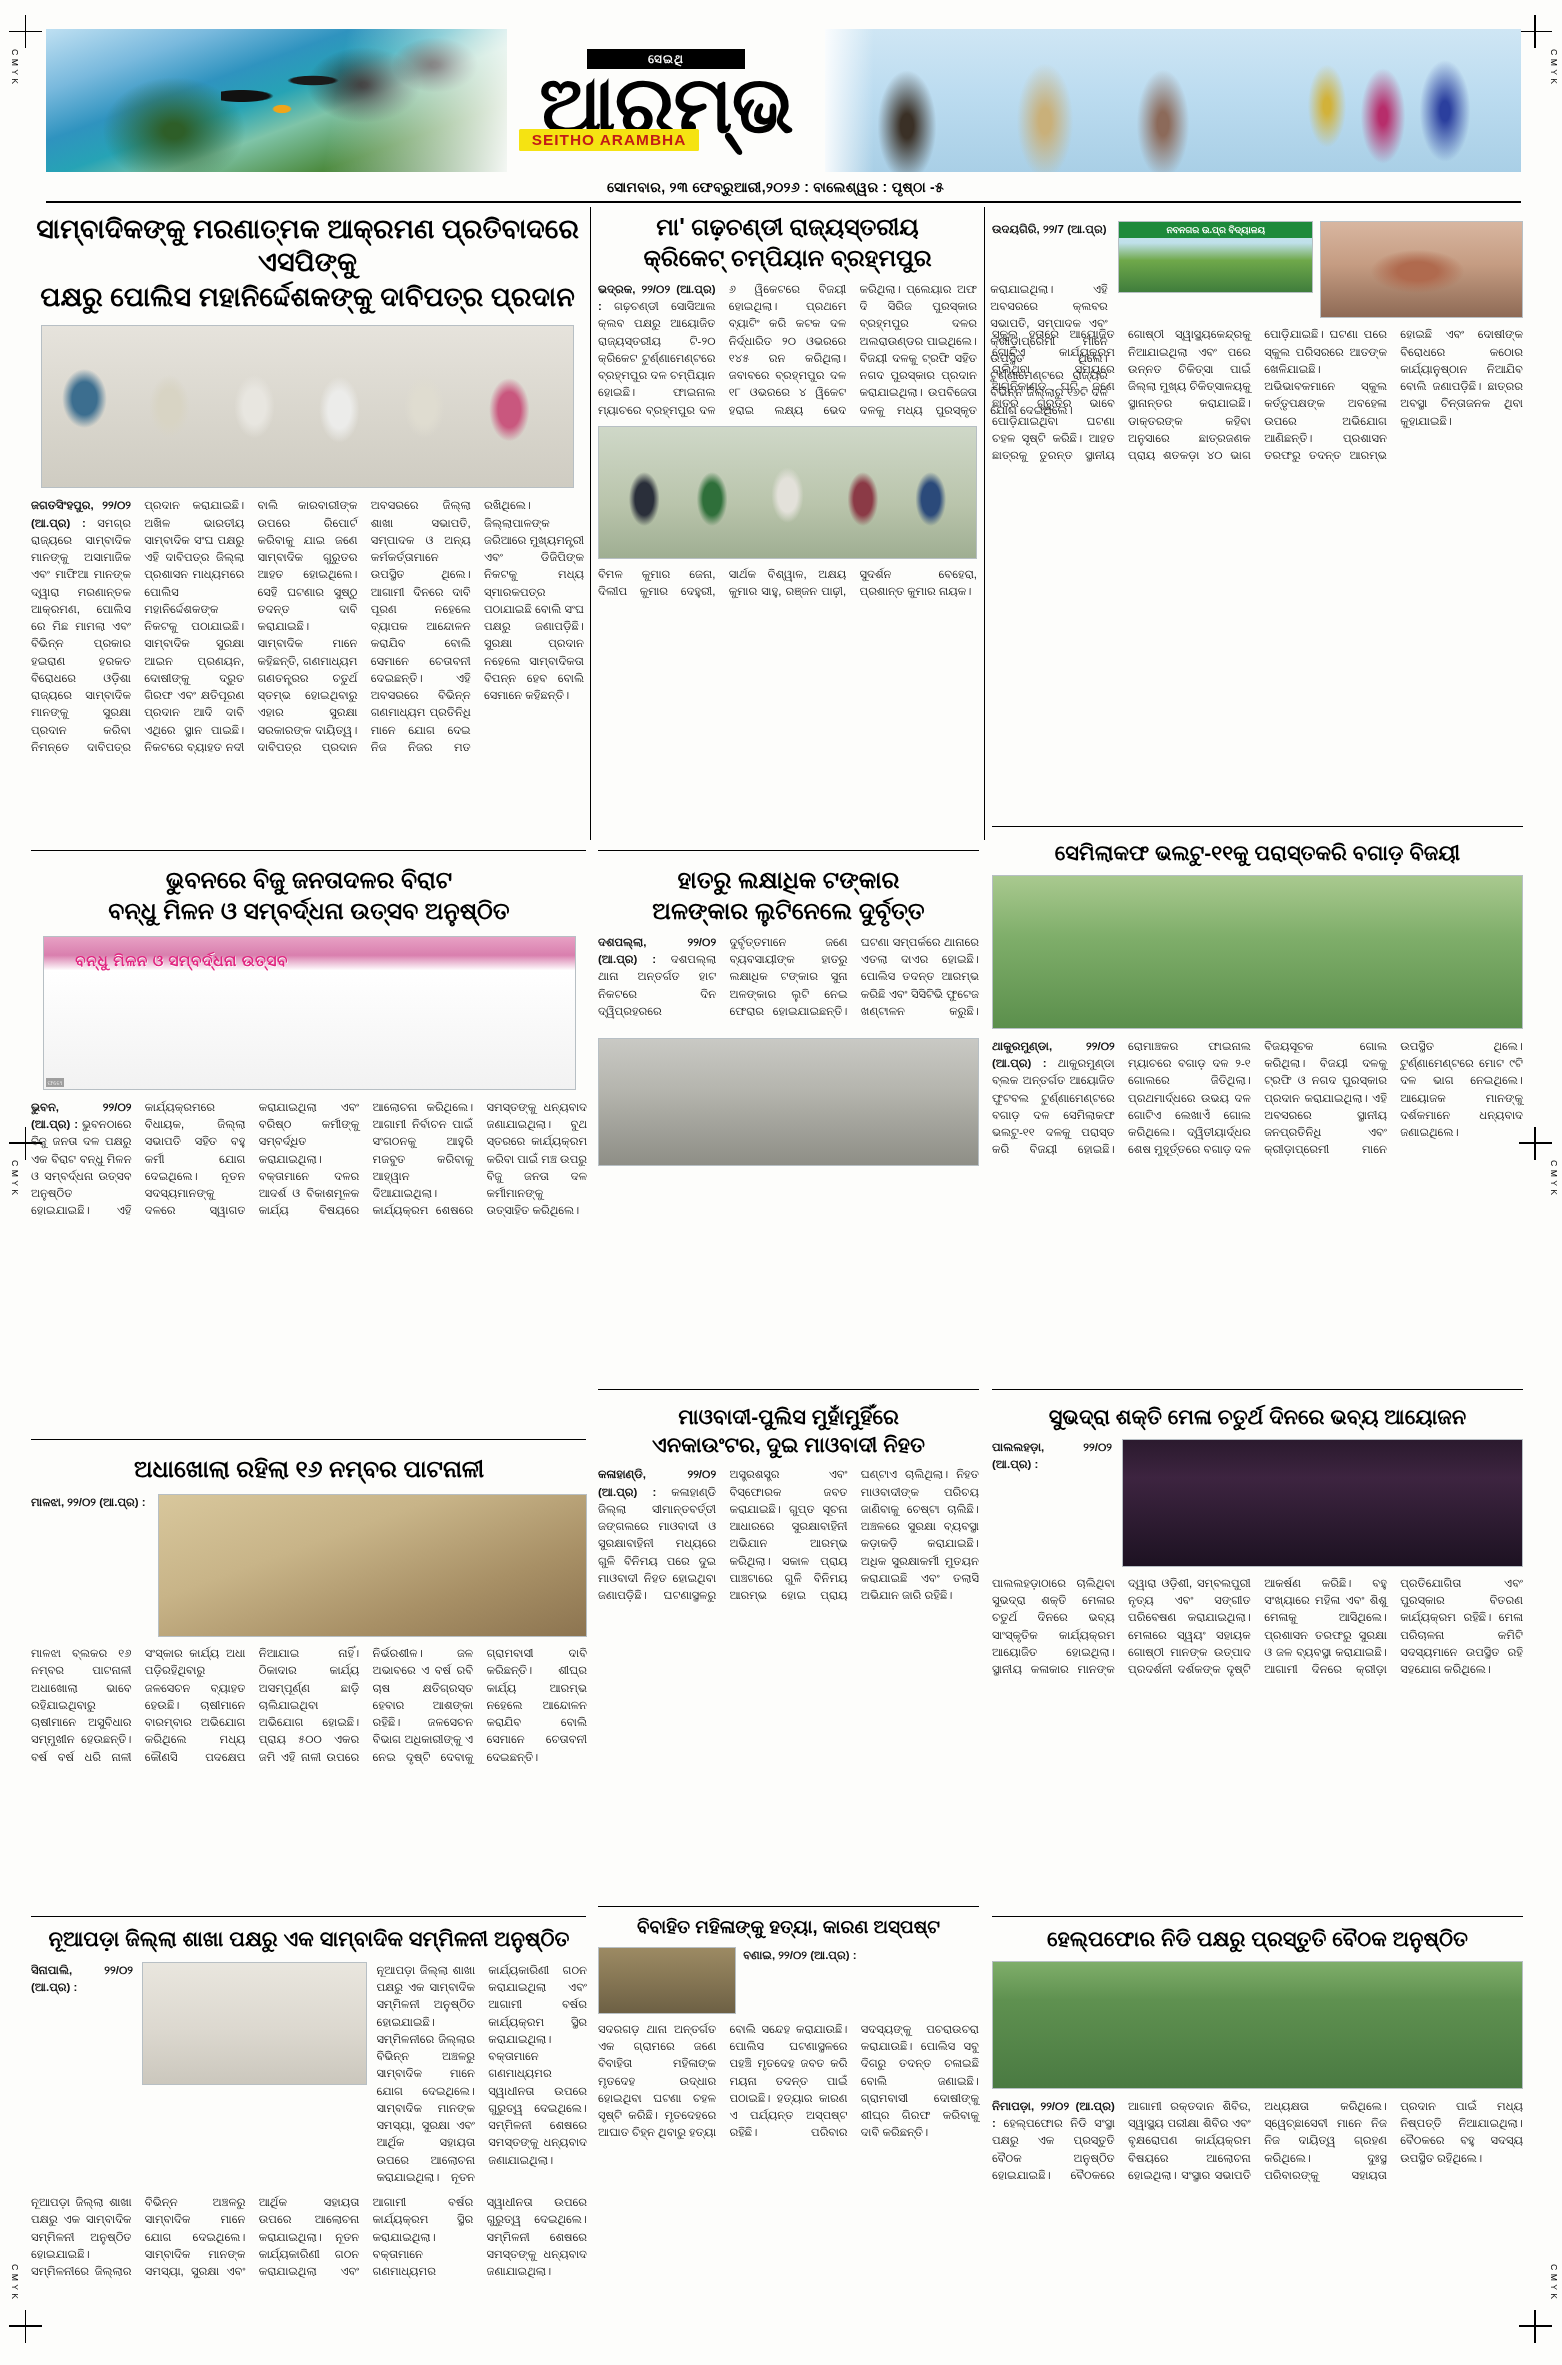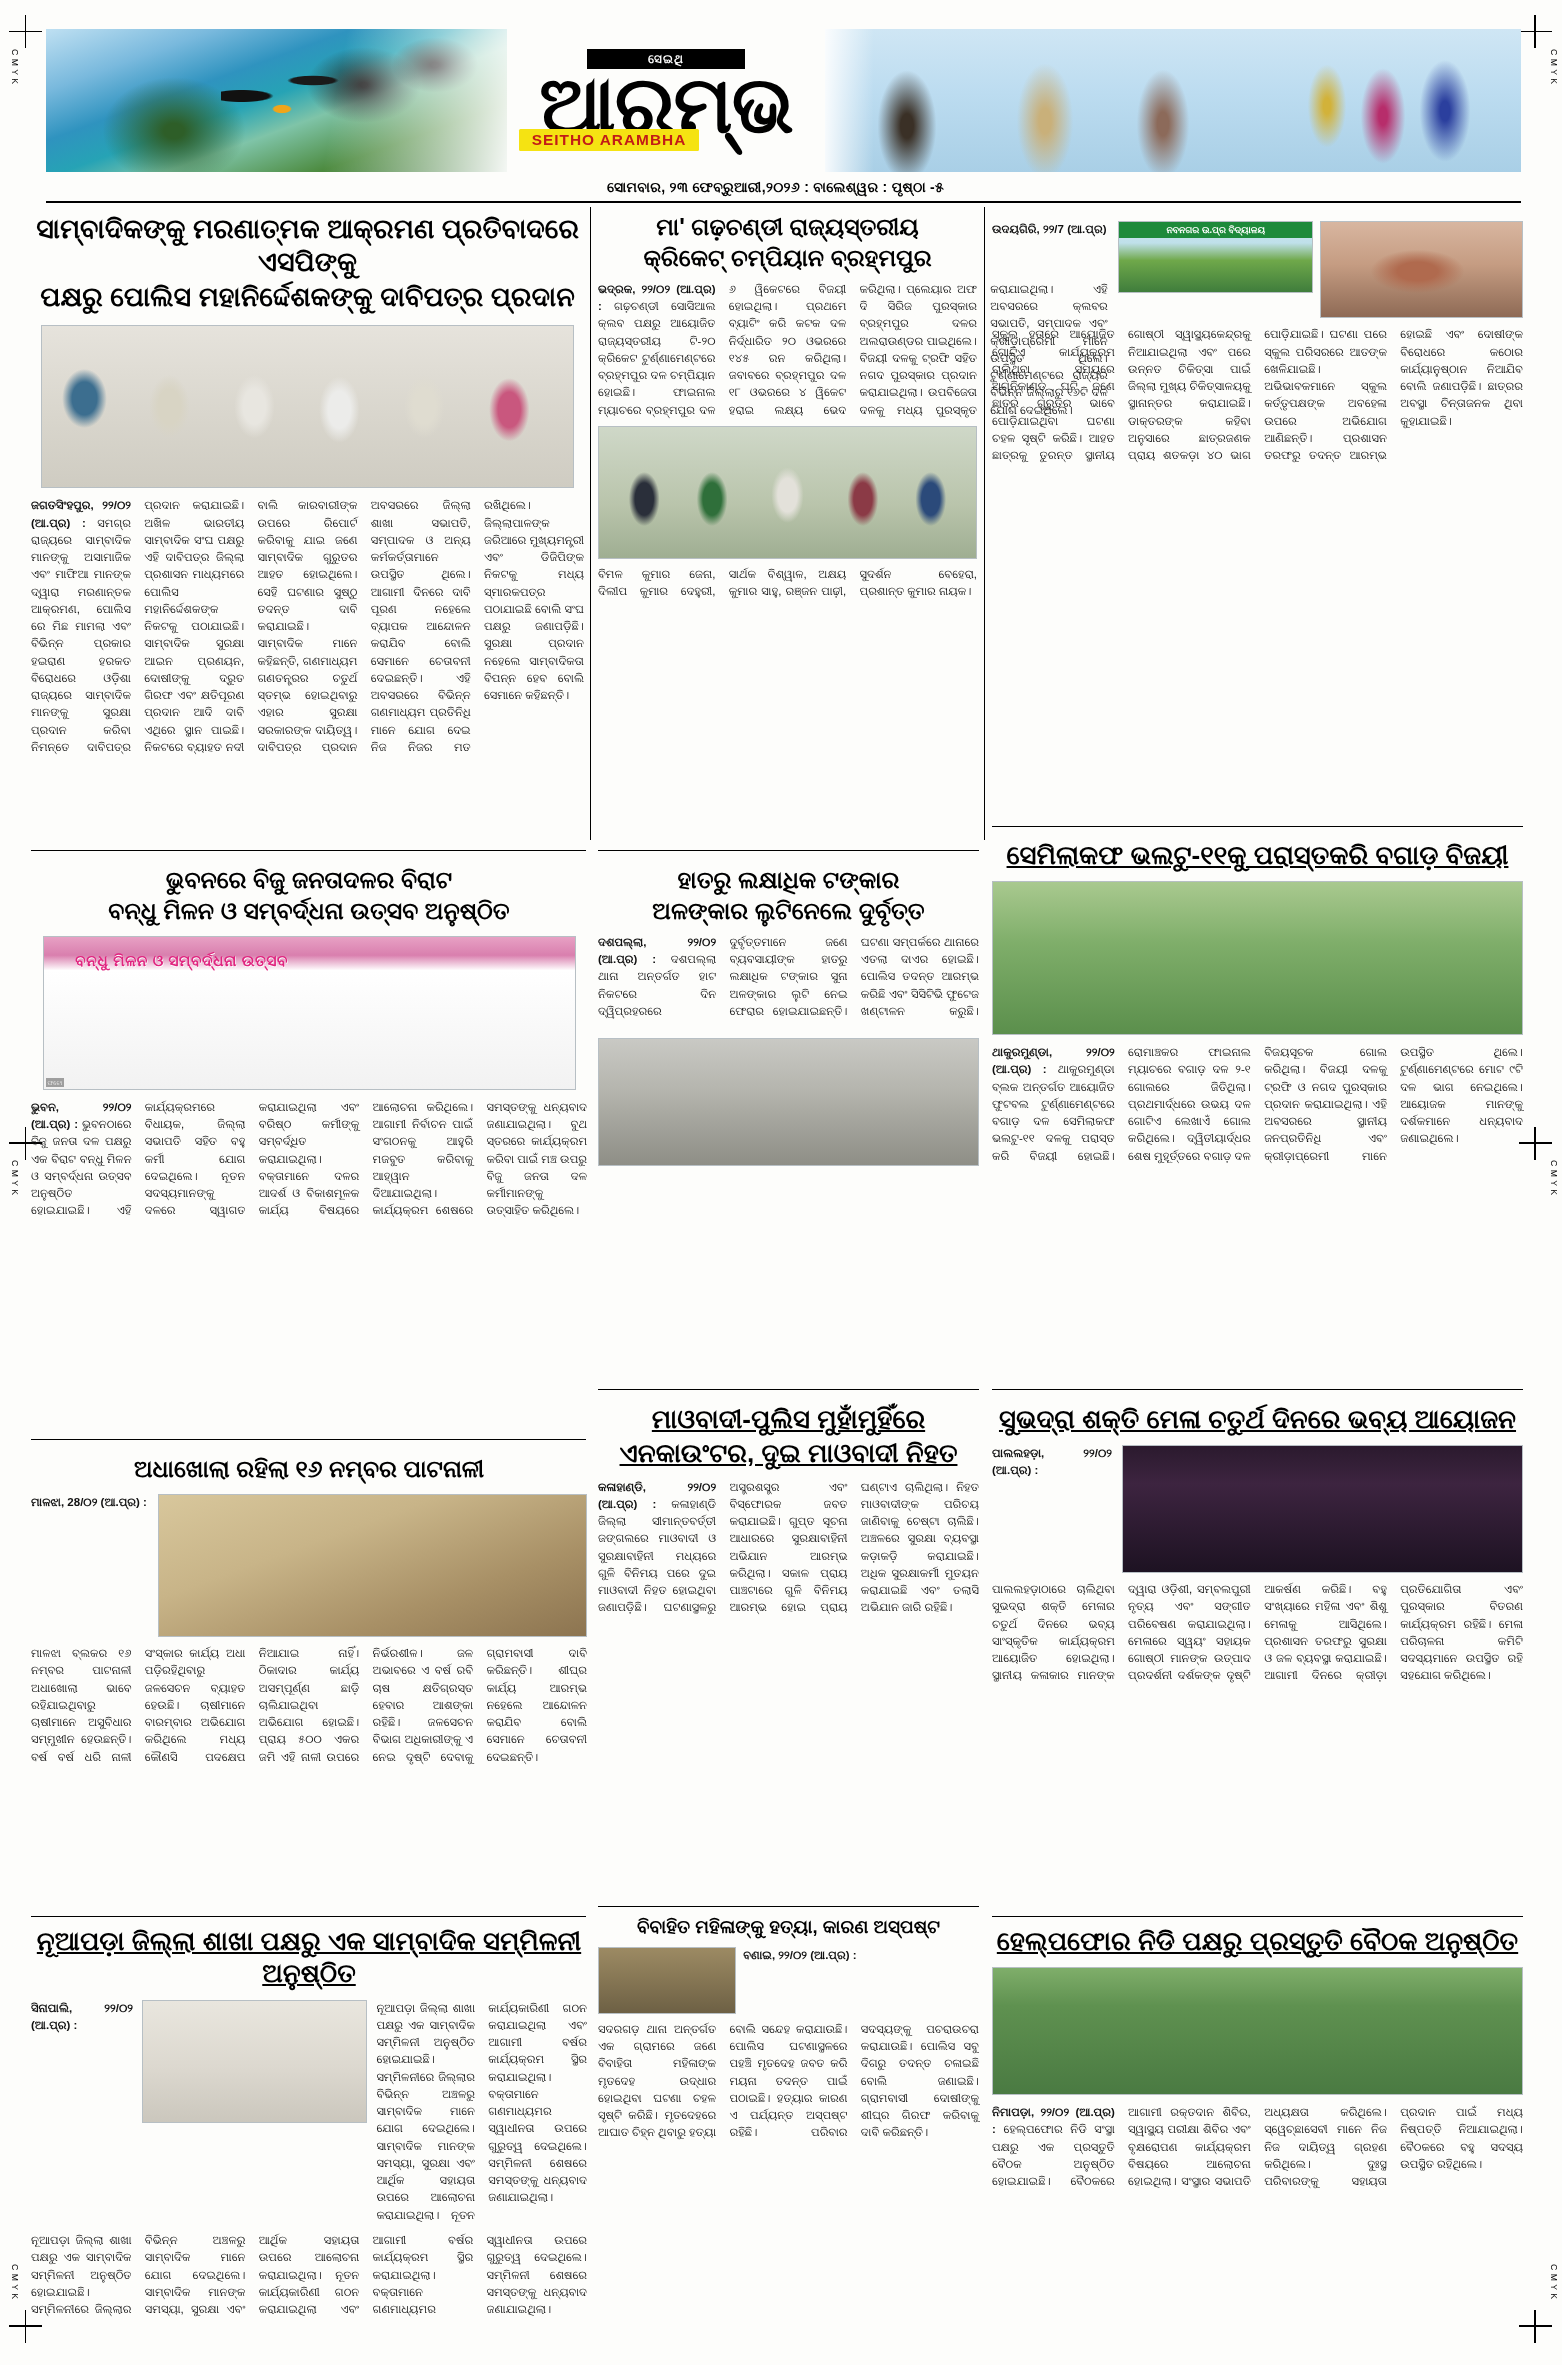--- a/index.html
+++ b/index.html
@@ -133,21 +133,21 @@
 
   
   .hl {
     font-weight: 700;
     color: #000;
     text-align: center;
     line-height: 1.22;
   }
   .hl-xl { font-size: 27px; }
   .hl-lg { font-size: 23.6px; }
-  .hl-md { font-size: 26px; text-decoration: underline; }
+  .hl-md { font-size: 21px; }
   .hl-sm { font-size: 18.4px; }
 
   .cols {
     column-gap: 13.3px;
     font-size: 11.5px;
     line-height: 1.5;
     text-align: justify;
     color: #111;
     hyphens: auto;
   }
@@ -387,21 +387,21 @@
 
   <div class="rule" style="left:31px; top:1439px; width:555px; height:1px;"></div>
   <div class="rule" style="left:598px; top:1389px; width:381px; height:1px;"></div>
   <div class="rule" style="left:992px; top:1389px; width:531px; height:1px;"></div>
 
   <div style="position:absolute; left:31px; top:1455px; width:556px;">
     <div class="hl hl-lg">ଅଧାଖୋଲା ରହିଲା ୧୬ ନମ୍ବର ପାଟନାଳୀ</div>
     <div style="display:flex; gap:9.2px; margin-top:10.2px;">
       <div style="flex:0 0 118px;">
         <div class="cols" style="column-count:1;">
-          <p><b>ମାଳଝା, 28/୦୨ (ଆ.ପ୍ର) :</b></p>
+          <p><b>ମାଳଝା, ୨୨/୦୨ (ଆ.ପ୍ର) :</b></p>
         </div>
       </div>
       <div class="ph ph-canal" style="flex:1; height:143px;"></div>
     </div>
     <div class="cols" style="margin-top:8.2px; column-count:5;">
       <p>ମାଳଝା ବ୍ଲକର ୧୬ ନମ୍ବର ପାଟନାଳୀ ଅଧାଖୋଲା ଭାବେ ରହିଯାଇଥିବାରୁ ଚାଷୀମାନେ ଅସୁବିଧାର ସମ୍ମୁଖୀନ ହେଉଛନ୍ତି। ବର୍ଷ ବର୍ଷ ଧରି ନାଳୀ ସଂସ୍କାର କାର୍ଯ୍ୟ ଅଧା ପଡ଼ିରହିଥିବାରୁ ଜଳସେଚନ ବ୍ୟାହତ ହେଉଛି। ଚାଷୀମାନେ ବାରମ୍ବାର ଅଭିଯୋଗ କରିଥିଲେ ମଧ୍ୟ କୌଣସି ପଦକ୍ଷେପ ନିଆଯାଇ ନାହିଁ। ଠିକାଦାର କାର୍ଯ୍ୟ ଅସମ୍ପୂର୍ଣ୍ଣ ଛାଡ଼ି ଚାଲିଯାଇଥିବା ଅଭିଯୋଗ ହୋଇଛି। ପ୍ରାୟ ୫୦୦ ଏକର ଜମି ଏହି ନାଳୀ ଉପରେ ନିର୍ଭରଶୀଳ। ଜଳ ଅଭାବରେ ଏ ବର୍ଷ ରବି ଚାଷ କ୍ଷତିଗ୍ରସ୍ତ ହେବାର ଆଶଙ୍କା ରହିଛି। ଜଳସେଚନ ବିଭାଗ ଅଧିକାରୀଙ୍କୁ ଏ ନେଇ ଦୃଷ୍ଟି ଦେବାକୁ ଗ୍ରାମବାସୀ ଦାବି କରିଛନ୍ତି। ଶୀଘ୍ର କାର୍ଯ୍ୟ ଆରମ୍ଭ ନହେଲେ ଆନ୍ଦୋଳନ କରାଯିବ ବୋଲି ସେମାନେ ଚେତାବନୀ ଦେଇଛନ୍ତି।</p>
     </div>
   </div>
 
   <div style="position:absolute; left:598px; top:1404px; width:381px;">

